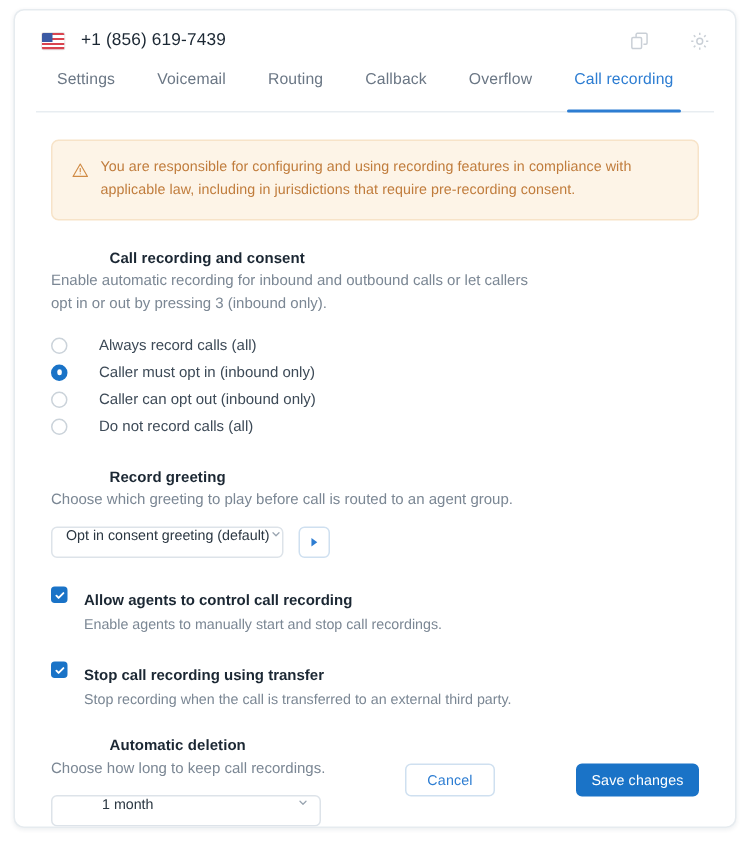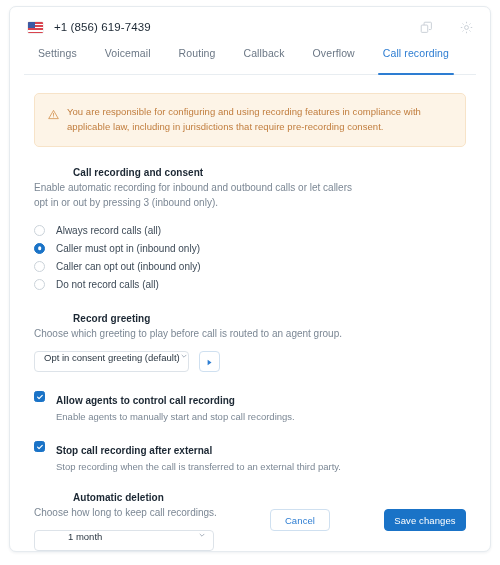--- a/index.html
+++ b/index.html
@@ -120,20 +120,21 @@
     font-size: 10px; color: #7b8794;
     line-height: 1.5; margin-top: 2px; max-width: 320px;
   }
 
   
   .radios { margin-top: 11px; }
   .radio-row {
     display: flex; align-items: center;
     height: 18px; margin-bottom: 0px;
     cursor: pointer;
+    gap: 10px;
   }
   .radio {
     width: 11px; height: 11px; border-radius: 50%;
     border: 1px solid #cbd3da; background: #fff;
     flex: 0 0 auto; position: relative;
   }
   .radio.on { border-color: #1a73c7; background: #1a73c7; }
   .radio.on::after {
     content:""; position:absolute; left:50%; top:50%;
     width:3.6px; height:3.6px; border-radius:50%;
@@ -308,21 +309,21 @@
     </div>
 
     <div class="chk-blk">
       <div class="chk-row">
         <span class="chk">
           <svg width="8" height="8" viewBox="0 0 12 12" fill="none" stroke="#fff" stroke-width="1.9" stroke-linecap="round" stroke-linejoin="round">
               <path d="M2.4 6.2l2.2 2.2 4.8-4.8"></path>
             </svg>
         </span>
         <span class="chk-txt">
-          <span class="chk-title">Stop call recording after external</span>
+          <span class="chk-title">Stop call recording using transfer</span>
           <div class="chk-desc">Stop recording when the call is transferred to an external third party.</div>
         </span>
       </div>
     </div>
 
     <div class="sec">
       <div class="sec-title">Automatic deletion</div>
       <div class="sec-desc">Choose how long to keep call recordings.</div>
       <div class="sel-row">
         <div class="sel wide">

